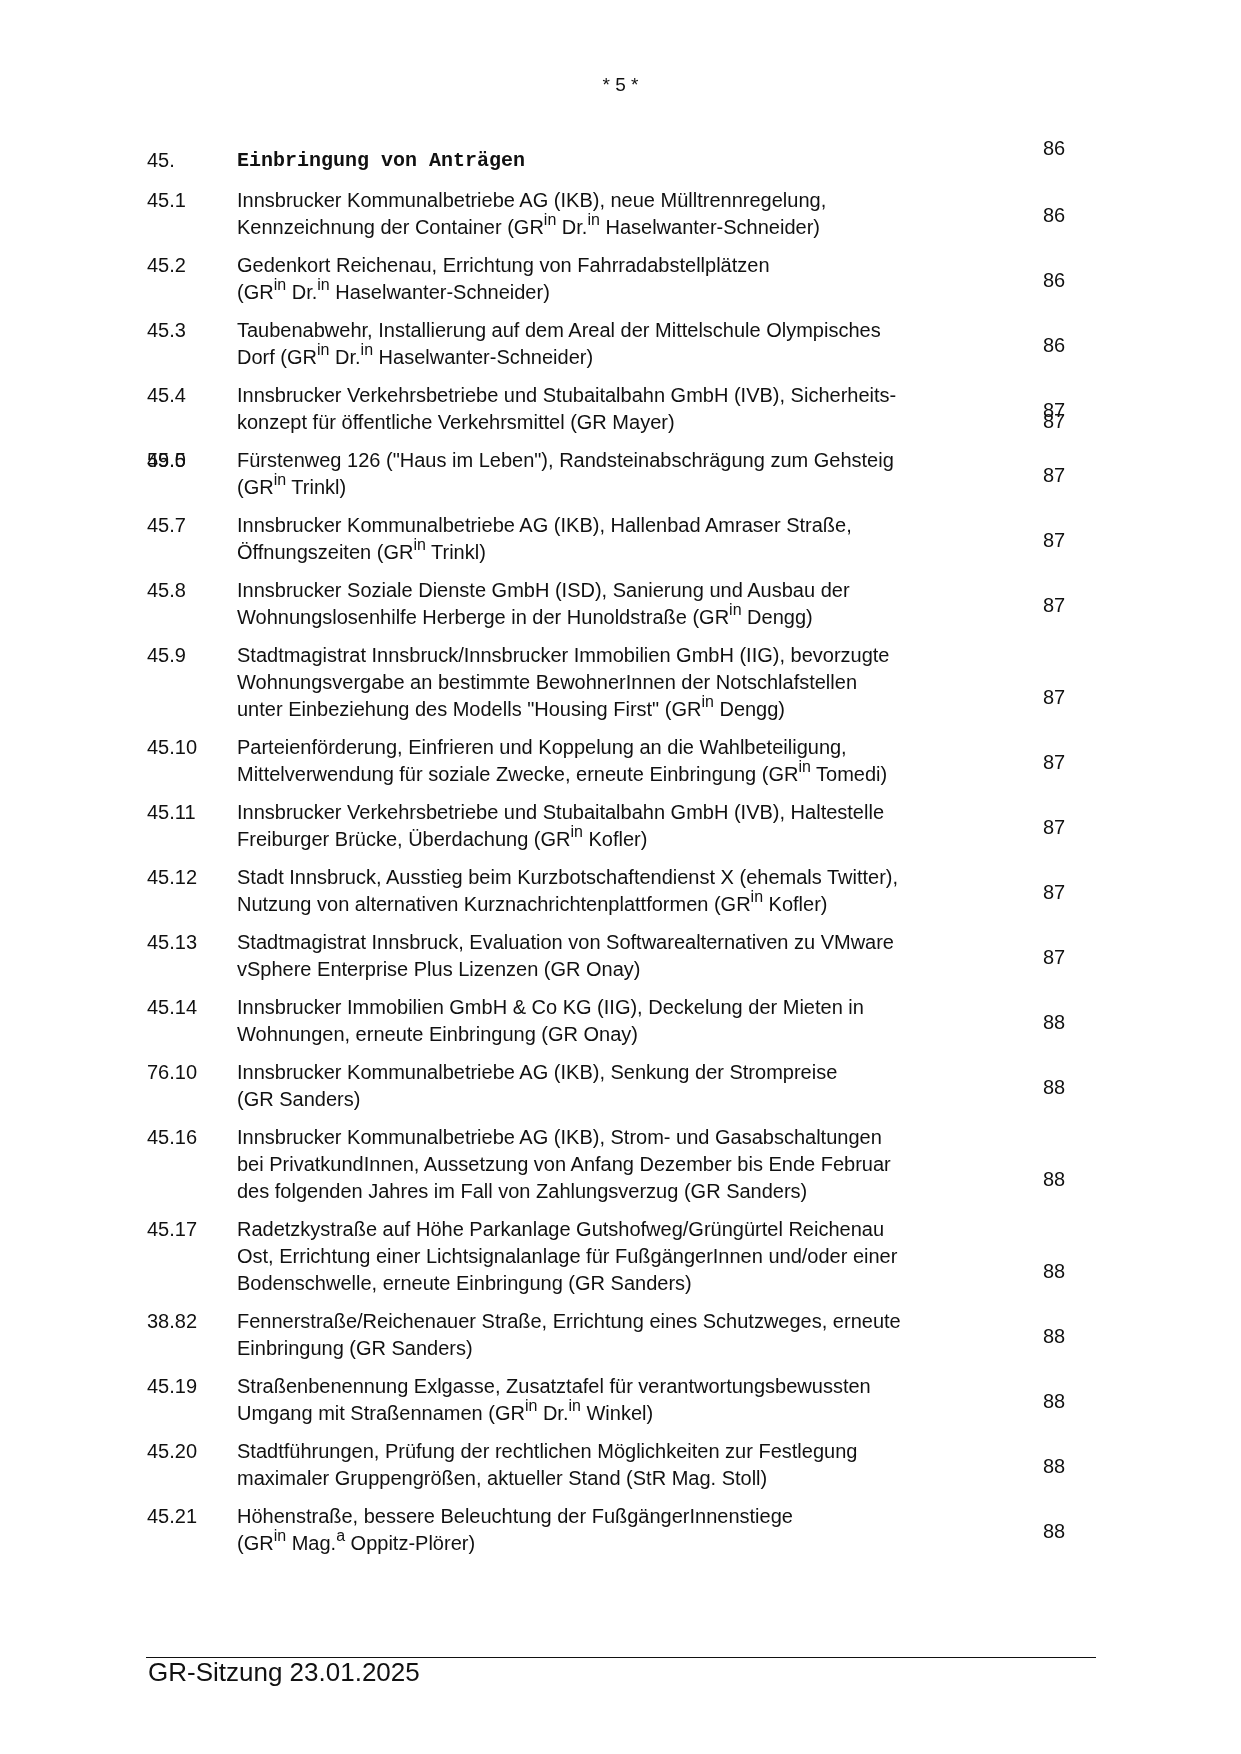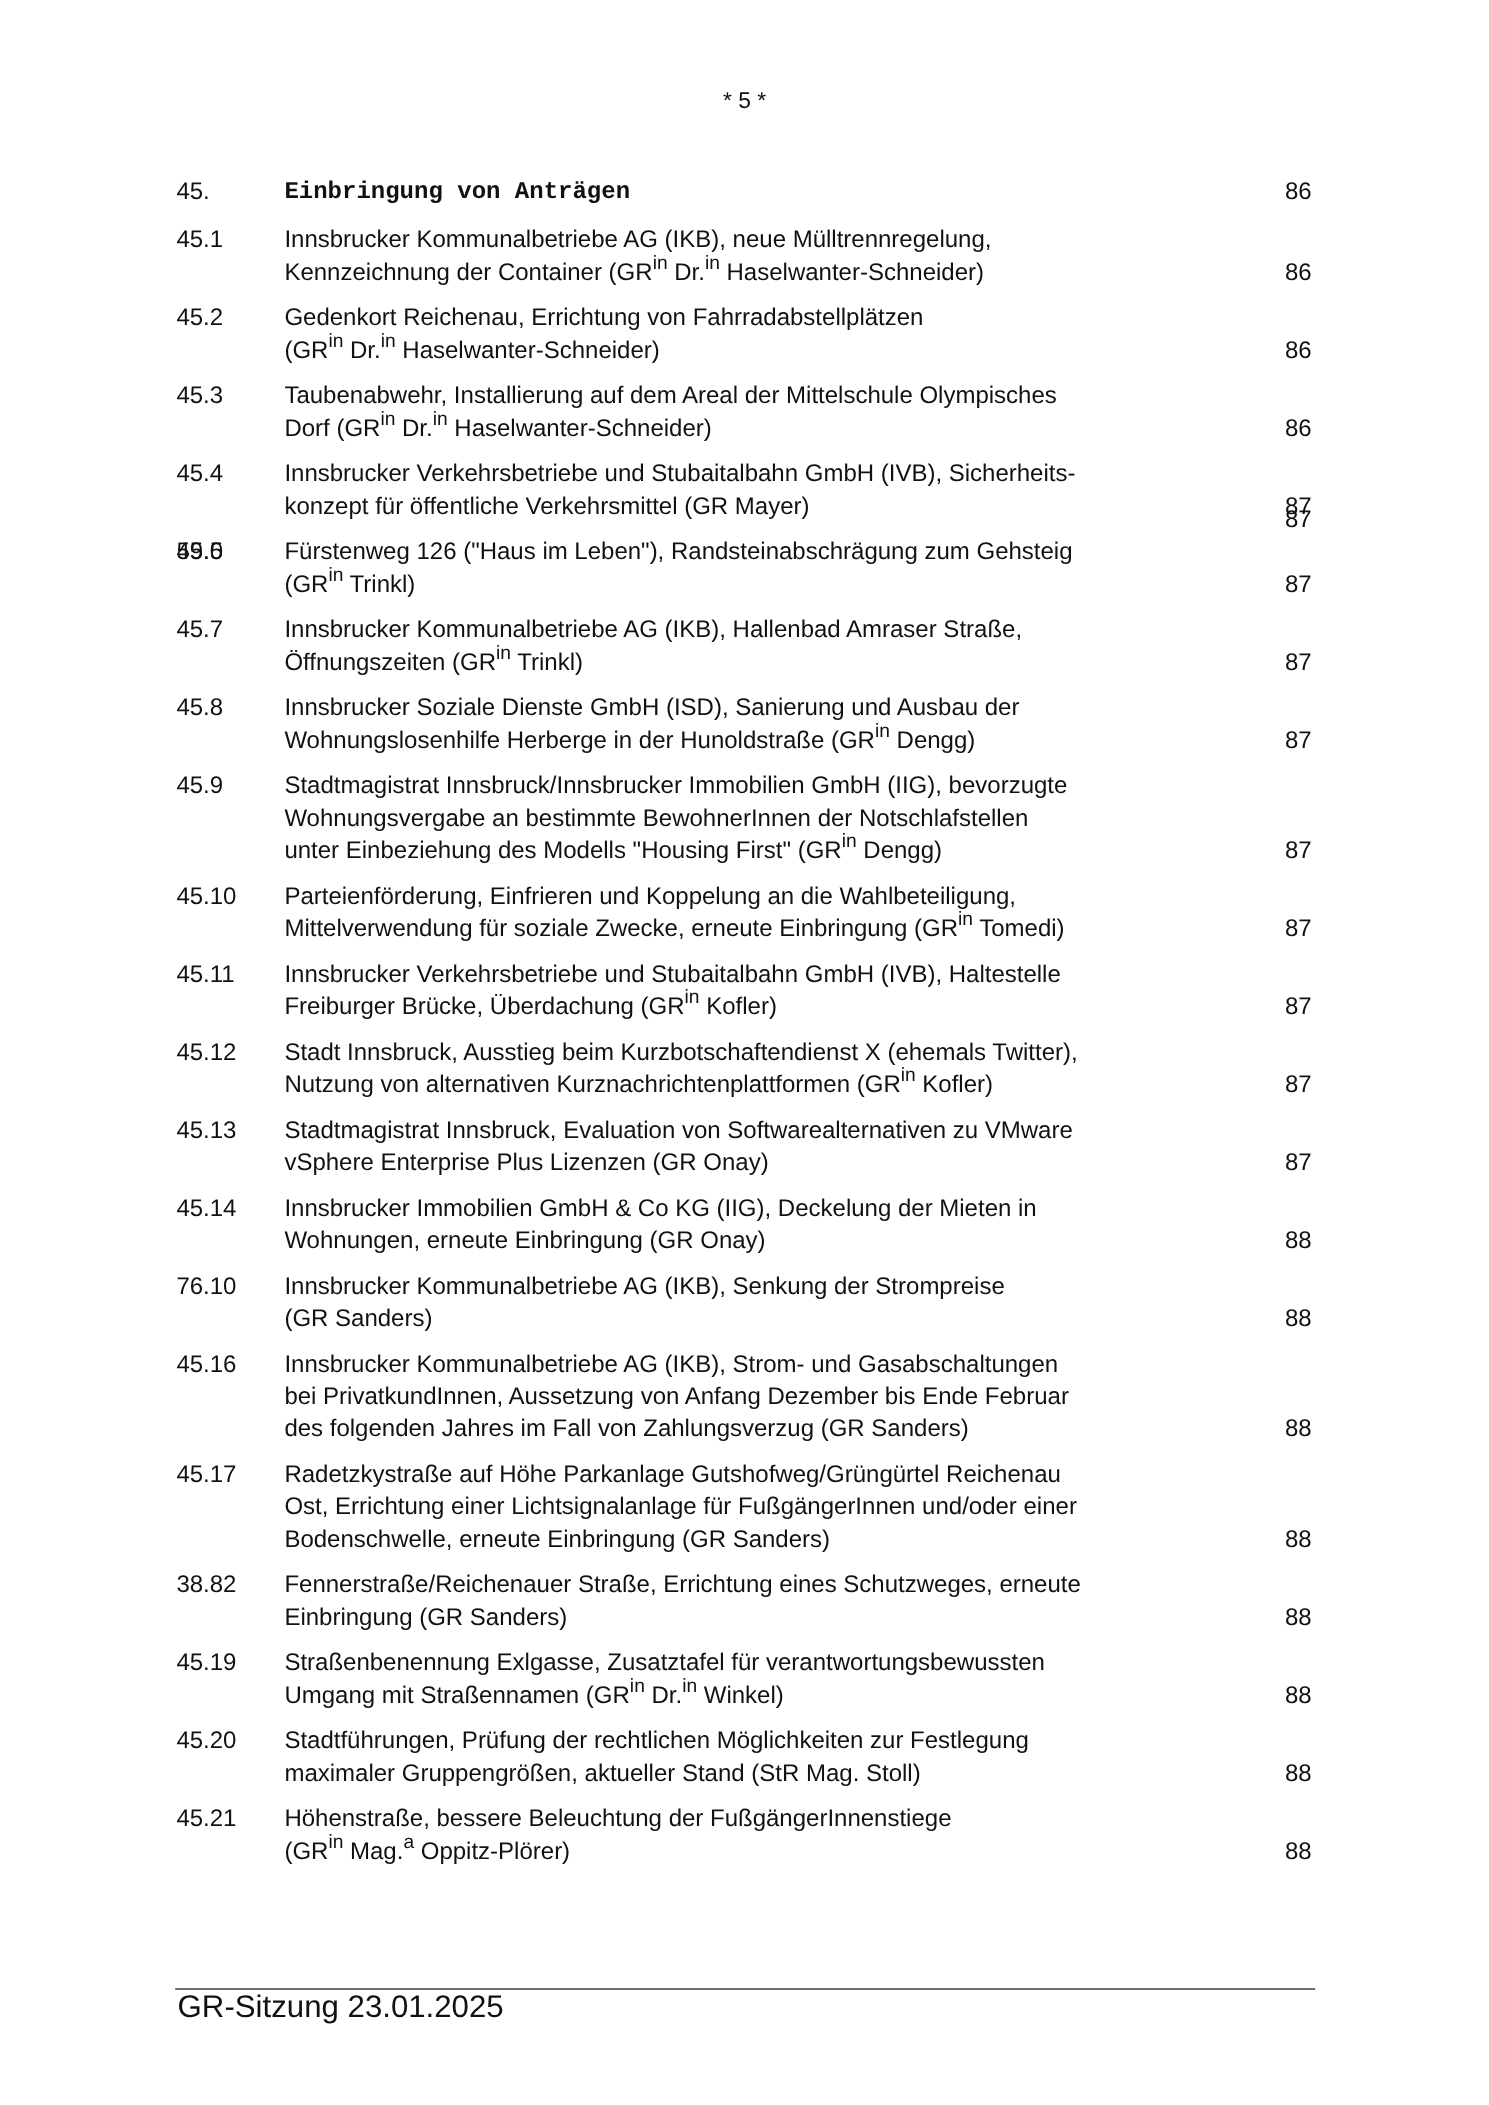--- a/index.html
+++ b/index.html
@@ -21,21 +21,21 @@
   }
   .entry.section { margin-bottom: 13px; }
   .entry .num {
     position: absolute; left: 0; top: 0; width: 90px;
   }
   .entry .title {
     margin-left: 90px; margin-right: 60px; display: block;
   }
   .entry.section .title { font-weight: bold; font-family: Liberation Mono, monospace; }
   .entry .page {
-    position: absolute; right: 0; bottom: 0; text-align: right; width: 50px;
+    position: absolute; right: 0; bottom: 12px; width: 50px;
   }
   sup { font-size: 16px; line-height: 0; position: relative; top: -1px; vertical-align: super; }
   .footer-rule {
     position: absolute; left: 146px; width: 950px; top: 1657px; height: 0;
     border-top: 1.5px solid #111111;
   }
   .footer-text {
     position: absolute; left: 148px; top: 1661px; font-size: 26px; line-height: 22px;
   }
 </style>

